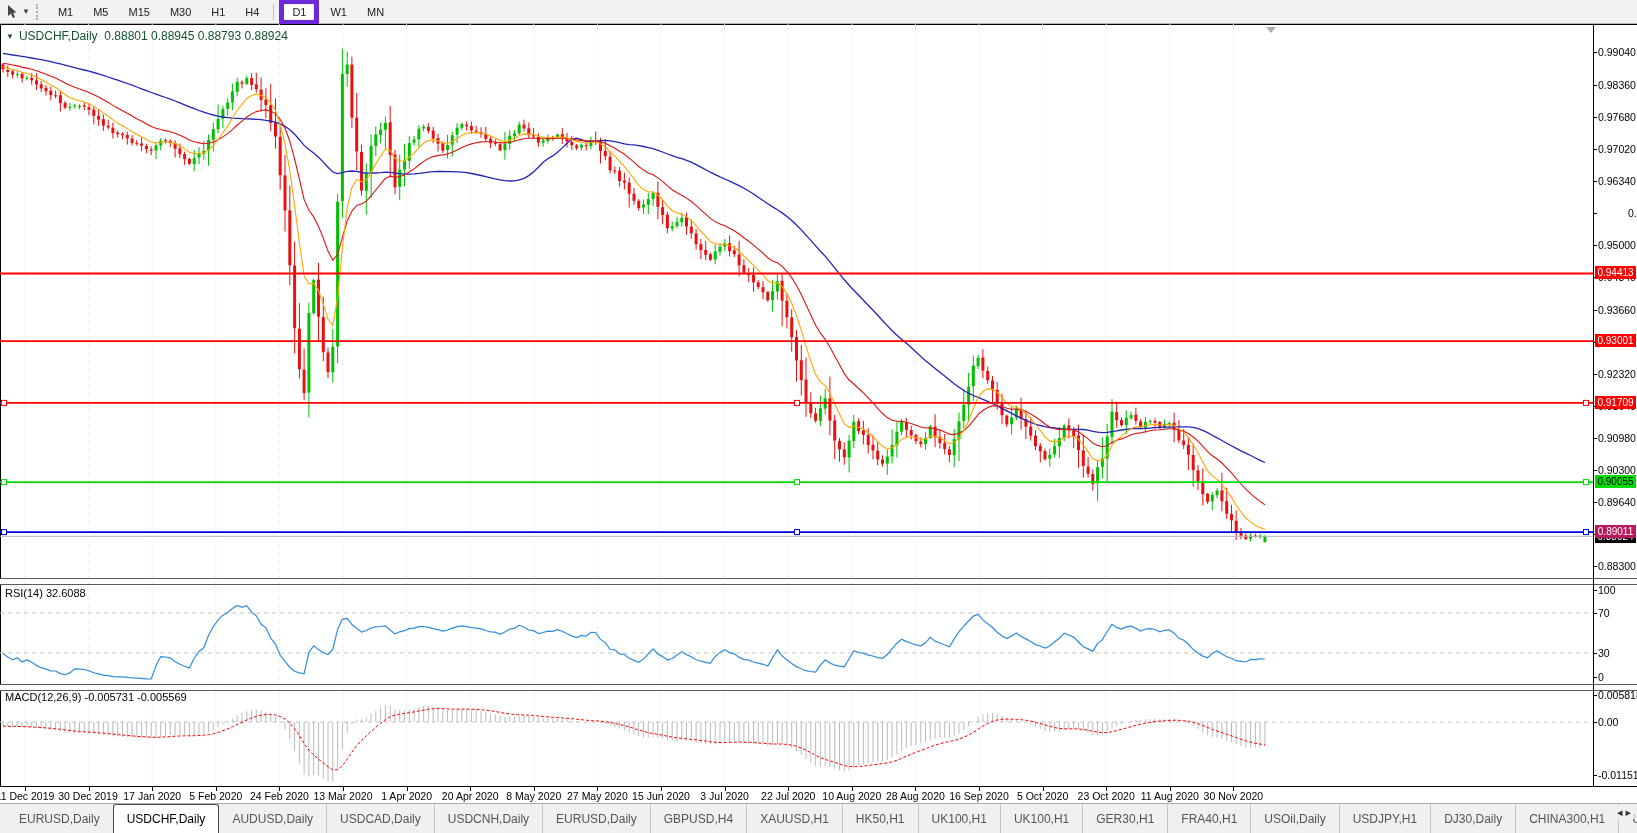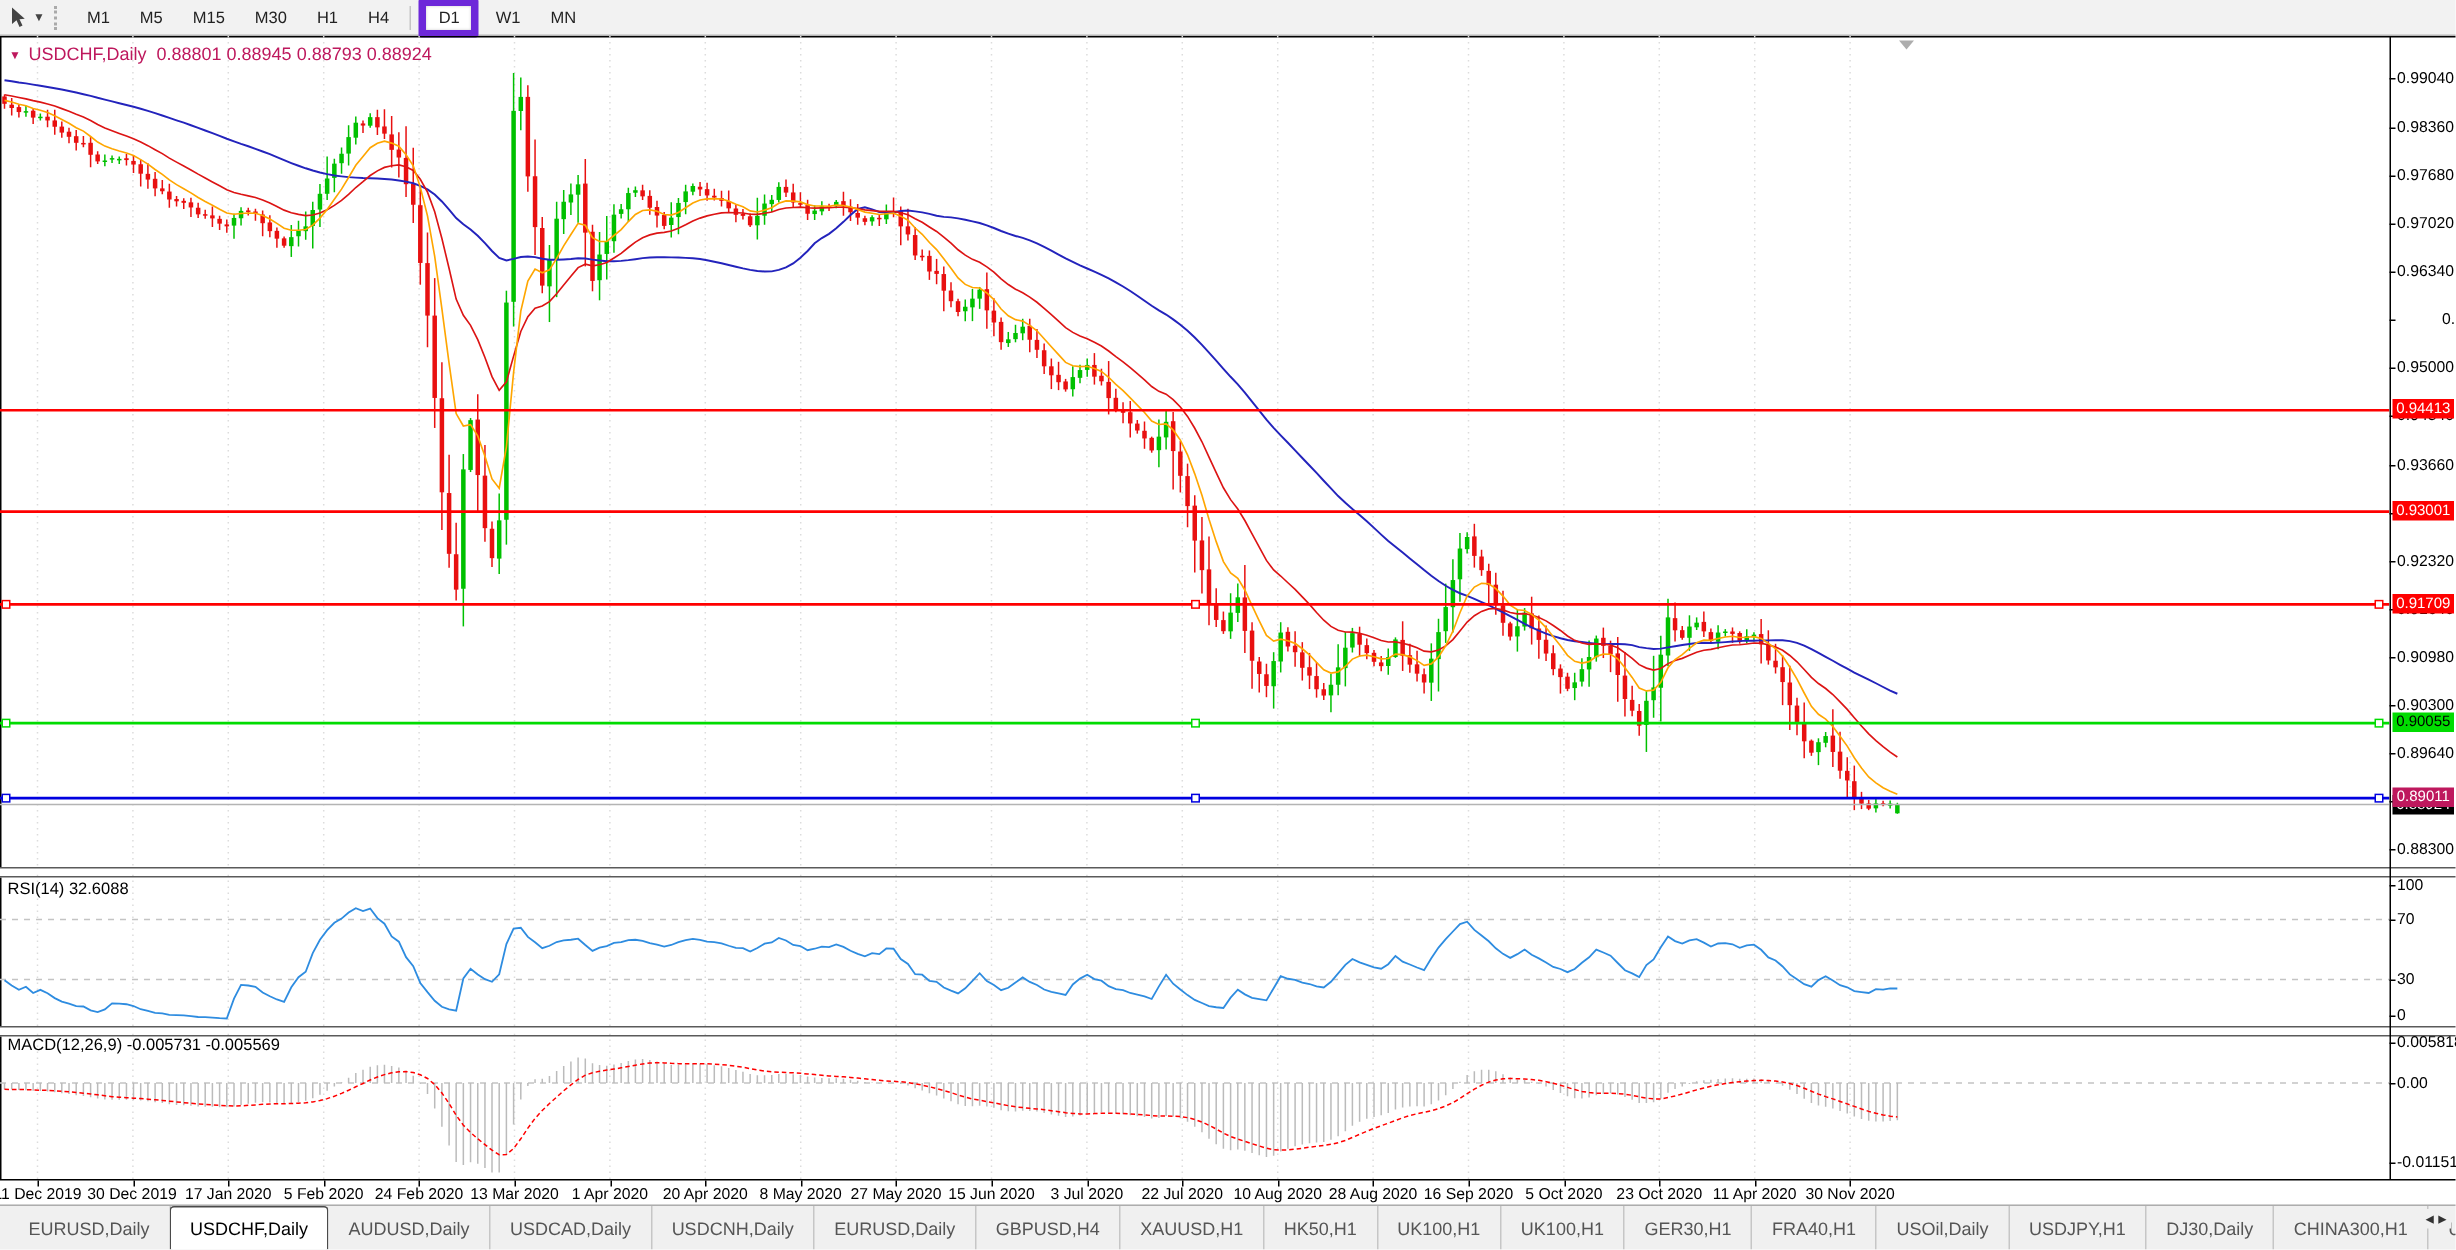--- a/index.html
+++ b/index.html
@@ -7,21 +7,21 @@
   
   #toolbar{position:absolute;left:0;top:0;width:1637px;height:23px;background:#f2f2f2;border-bottom:1px solid #b5b5b5;display:flex;align-items:center;}
   .tf-btn{font-size:11px;color:#222;padding:2px 8px;margin:0 1px;border:1px solid transparent;border-radius:2px;cursor:default;}
   .tf-btn.active{background:#fff;border:5px solid #6d28d9;box-shadow:inset 0 0 2px #ccc;}
   .vsep{width:1px;height:16px;background:#c4c4c4;margin:0 4px;}
   .grip{width:4px;height:16px;border-left:2px dotted #aaa;margin:0 6px 0 4px;}
   #tool-cluster{display:flex;align-items:center;padding-left:4px;}
   #win-top{position:absolute;left:0;top:24px;width:1637px;height:1px;background:#000;}
   #win-left{position:absolute;left:0;top:24px;width:1px;height:762px;background:#000;}
   
-  #chart-title{position:absolute;left:6px;top:29px;font-size:12px;color:#be185d;white-space:pre;}
+  #chart-title{position:absolute;left:6px;top:29px;font-size:12px;color:#14532d;white-space:pre;}
   #chart-title .caret{font-size:8px;margin-right:5px;position:relative;top:-1px;}
   .pane-label{position:absolute;left:5px;font-size:11px;color:#000;z-index:4;}
   
   .pane-sep{position:absolute;left:0;width:1637px;height:5px;background:#fff;border-top:1px solid #5a5a5a;border-bottom:1px solid #5a5a5a;cursor:row-resize;}
   #axis-vline{position:absolute;left:1593px;top:24px;width:1px;height:762px;background:#000;}
   
   .tick-label{position:absolute;left:1598px;font-size:10.5px;color:#000;z-index:1;white-space:nowrap;}
   .tick-mark{position:absolute;left:1593px;width:4px;height:1px;background:#000;z-index:1;}
   .badge{position:absolute;left:1595px;width:41px;height:13px;font-size:10px;line-height:13px;text-align:center;z-index:3;}
   .badge.bid{z-index:2;}
@@ -1055,21 +1055,21 @@
     <div class="date-label" style="left: 851.8px;">10 Aug 2020</div>
     <div class="date-tick" style="left: 915.4px;"></div>
     <div class="date-label" style="left: 915.4px;">28 Aug 2020</div>
     <div class="date-tick" style="left: 979px;"></div>
     <div class="date-label" style="left: 979px;">16 Sep 2020</div>
     <div class="date-tick" style="left: 1042.6px;"></div>
     <div class="date-label" style="left: 1042.6px;">5 Oct 2020</div>
     <div class="date-tick" style="left: 1106.2px;"></div>
     <div class="date-label" style="left: 1106.2px;">23 Oct 2020</div>
     <div class="date-tick" style="left: 1169.8px;"></div>
-    <div class="date-label" style="left: 1169.8px;">11 Apr 2020</div>
+    <div class="date-label" style="left: 1169.8px;">11 Aug 2020</div>
     <div class="date-tick" style="left: 1233.4px;"></div>
     <div class="date-label" style="left: 1233.4px;">30 Nov 2020</div>
   </div>
 
 <div id="tabbar">
     <div class="tab">EURUSD,Daily</div>
     <div class="tab active">USDCHF,Daily</div>
     <div class="tab">AUDUSD,Daily</div>
     <div class="tab">USDCAD,Daily</div>
     <div class="tab">USDCNH,Daily</div>

